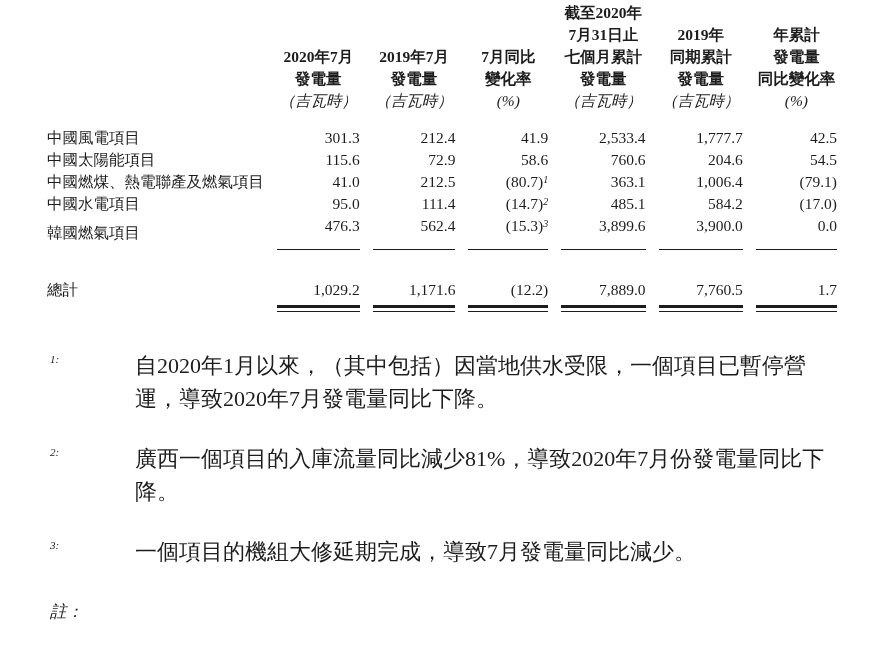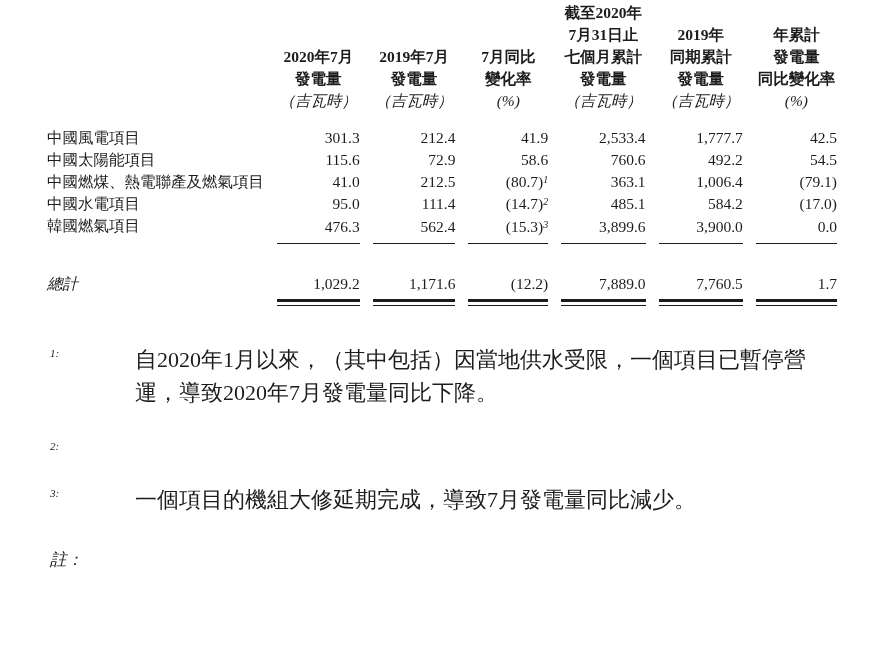--- a/index.html
+++ b/index.html
@@ -40,25 +40,25 @@
   .gen-table .c-n5 { width: 86px; }
   .gen-table .c-n6 { width: 82px; }
 
   th.num { text-align: center; font-weight: bold; padding-bottom: 15px; }
   .hl { line-height: 22px; white-space: nowrap; }
   .hu { line-height: 22px; font-weight: normal; font-style: italic; white-space: nowrap; }
 
   td.label { text-align: left; white-space: nowrap; }
   td.num { text-align: right; white-space: nowrap; }
 
-  tr.rule td.num { border-bottom: 1.5px solid #1c1c1c; padding-bottom: 5px; font-family: Liberation Serif, serif; }
+  tr.rule td.num { border-bottom: 1.5px solid #1c1c1c; padding-bottom: 12px; font-family: Liberation Serif, serif; }
   tr.rule td.label { padding-bottom: 6.5px; }
 
   tr.total td { padding-top: 29px; }
-  tr.total td.label { padding-bottom: 11px; font-style: italic; }
+  tr.total td.label { padding-bottom: 11px; }
   .dline {
     height: 3px;
     border-top: 3px solid #1c1c1c;
     border-bottom: 1.5px solid #1c1c1c;
     margin-top: 4px;
   }
   sup.fnref {
     font-style: italic;
     font-size: 10px;
     line-height: 0;
@@ -151,21 +151,21 @@
         <td class="num">2,533.4</td>
         <td class="num">1,777.7</td>
         <td class="num">42.5</td>
       </tr>
       <tr class="drow">
         <td class="label">中國太陽能項目</td>
         <td class="num">115.6</td>
         <td class="num">72.9</td>
         <td class="num">58.6</td>
         <td class="num">760.6</td>
-        <td class="num">492.2</td>
+        <td class="num">204.6</td>
         <td class="num">54.5</td>
       </tr>
       <tr class="drow">
         <td class="label">中國燃煤、熱電聯產及燃氣項目</td>
         <td class="num">41.0</td>
         <td class="num">212.5</td>
         <td class="num"><span>(80.7)</span><sup class="fnref">1</sup></td>
         <td class="num">363.1</td>
         <td class="num">1,006.4</td>
         <td class="num">(79.1)</td>
@@ -218,20 +218,21 @@
     </tbody>
   </table>
 
   <div class="footnotes">
     <div class="fn">
       <div class="fn-marker">1:</div>
       <div class="fn-text">自2020年1月以來，（其中包括）因當地供水受限，一個項目已暫停營運，導致2020年7月發電量同比下降。</div>
     </div>
     <div class="fn">
       <div class="fn-marker">2:</div>
+      <div class="fn-text">廣西一個項目的入庫流量同比減少81%，導致2020年7月份發電量同比下降。</div>
     </div>
     <div class="fn">
       <div class="fn-marker">3:</div>
       <div class="fn-text">一個項目的機組大修延期完成，導致7月發電量同比減少。</div>
     </div>
     <div class="fn">
       <div class="fn-marker note-marker">註：</div>
     </div>
   </div>
 

